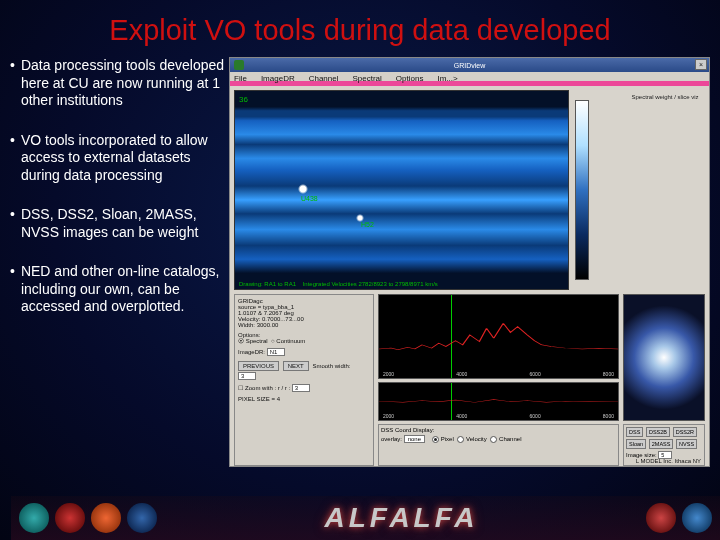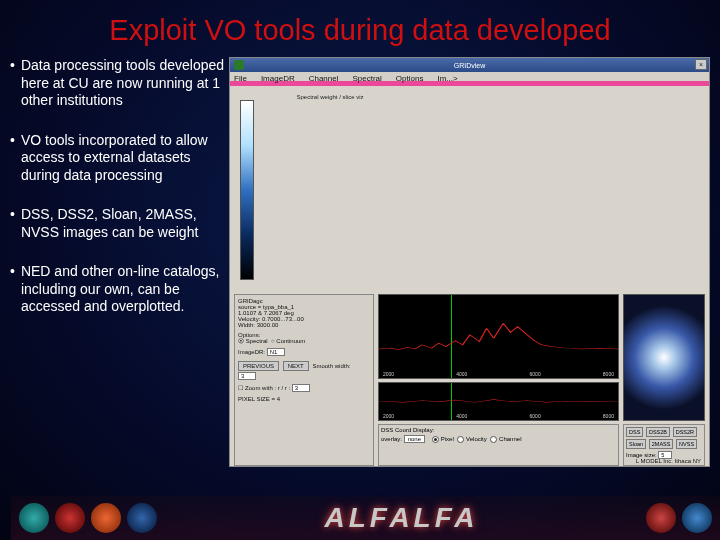--- a/index.html
+++ b/index.html
@@ -187,20 +187,32 @@
     <div class="menubar">
       <span>File</span>
       <span>ImageDR</span>
       <span>Channel</span>
       <span>Spectral</span>
       <span>Options</span>
       <span>Im...&gt;</span>
     </div>
 
     <div class="topimg">
+      <div class="sky">
+        <span class="num">36</span>
+        <div class="star1"></div>
+        <span class="lab1">U438</span>
+        <div class="star2"></div>
+        <span class="lab2">H52</span>
+        <div class="bottom">
+          <span>Drawing: RA1 to RA1</span>
+          &nbsp;&nbsp;
+          <span>Integrated Velocities  2782/8923  to  2798/8971 km/s</span>
+        </div>
+      </div>
       <div class="colorbar"></div>
       <div class="cbspacer"></div>
       <div class="rightcap">Spectral weight / slice viz</div>
     </div>
 
     <div class="bottomrow">
       <div class="infopanel">
         <div class="sect">
           <div>GRIDagc</div>
           <div>source = typa_bba_1</div>

